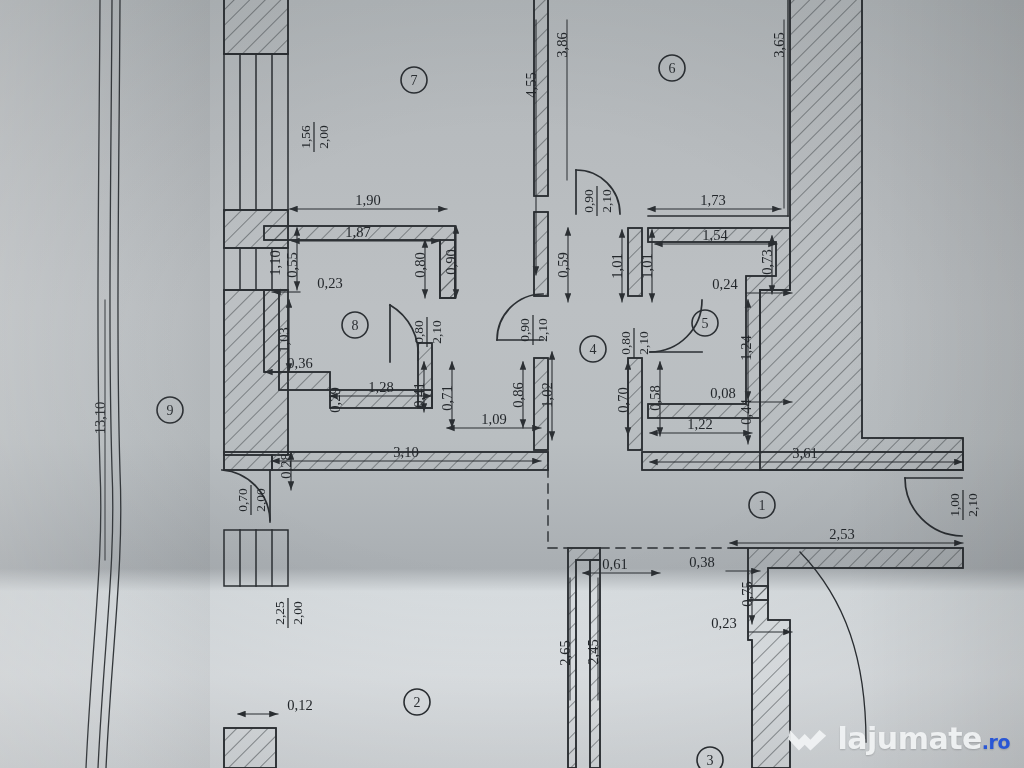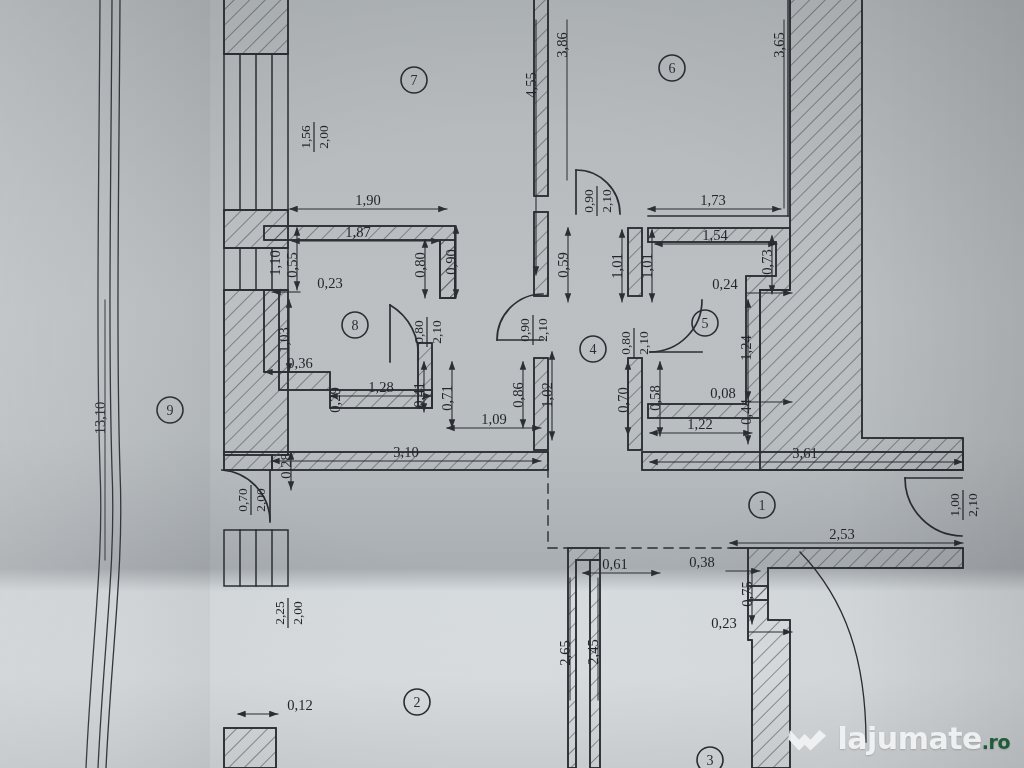--- a/index.html
+++ b/index.html
@@ -43,21 +43,21 @@
     display:flex;align-items:center;gap:9px;
     opacity:.92;
   }
   .wm-logo{width:40px;height:28px;}
   .wm-text{
     font-family:"DejaVu Sans", sans-serif;
     font-weight:bold;font-size:30px;letter-spacing:-0.5px;
     color:#f2f4f5;line-height:1;
     text-shadow:0 1px 2px rgba(0,0,0,.18);
   }
-  .wm-tld{font-size:19px;color:#14532d;font-weight:bold;}
+  .wm-tld{font-size:19px;color:#1d4ed8;font-weight:bold;}
 </style>
 </head>
 <body>
 
 <div id="stage">
 
   <div class="paper-base"></div>
 
   <svg id="plan" viewBox="0 0 1024 768">
     <defs>

